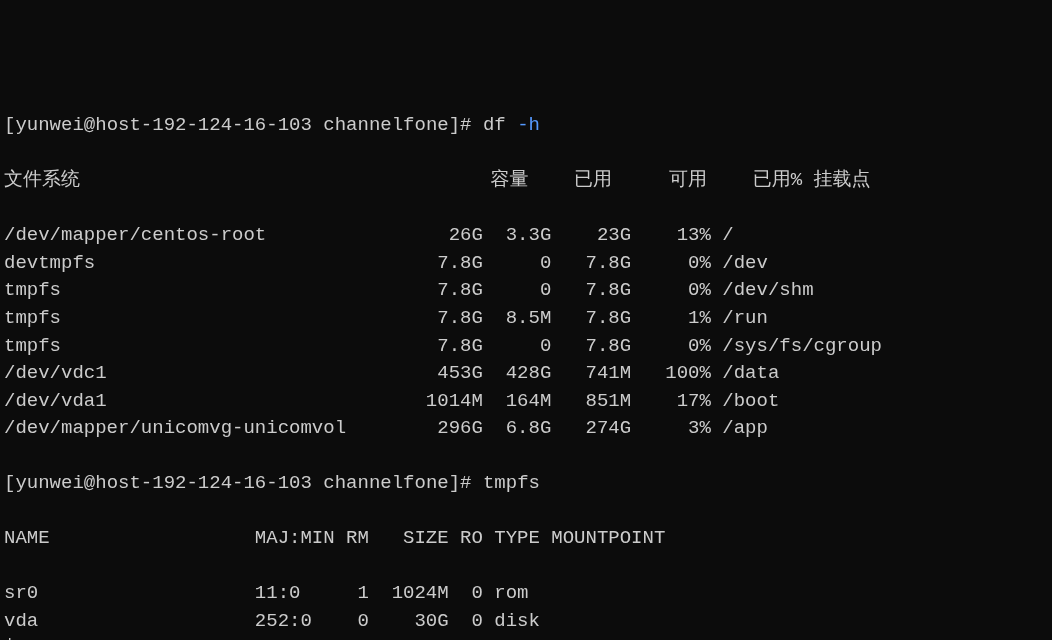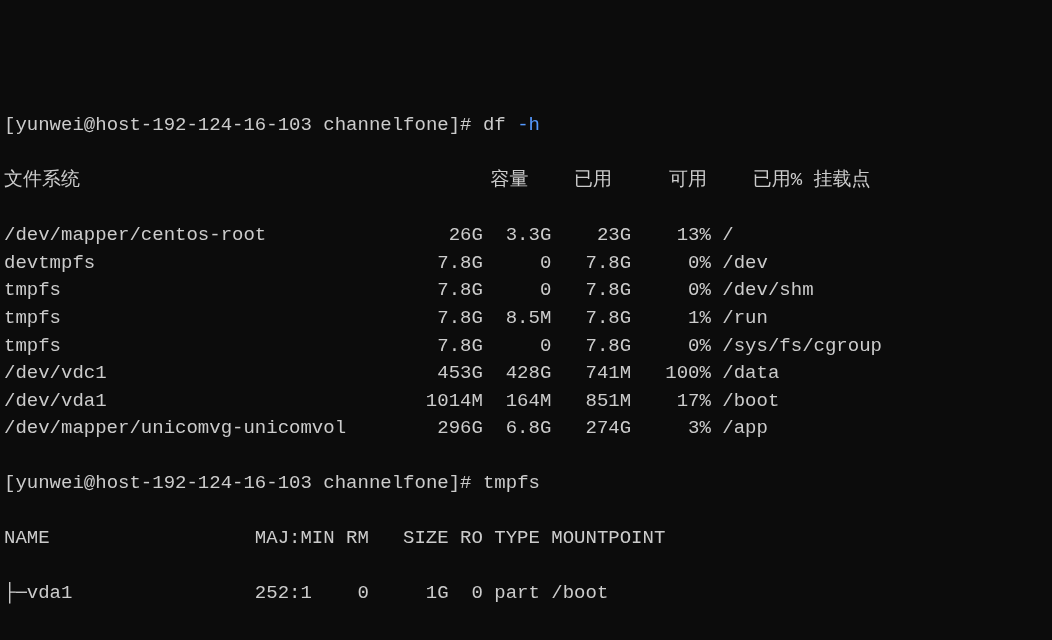--- a/index.html
+++ b/index.html
@@ -21,16 +21,16 @@
 </head>
 <body>
 
 
 
 <span class="line">[<span>yunwei</span>@<span>host-192-124-16-103</span> <span>channelfone</span>]<span>#</span> <span>df</span> <span class="flag">-h</span></span>
 <span class="line" id="df-header">文件系统                                    容量    已用     可用    已用% 挂载点</span>
 <div id="df-body"><span class="line">/dev/mapper/centos-root                26G  3.3G    23G    13% /</span><span class="line">devtmpfs                              7.8G     0   7.8G     0% /dev</span><span class="line">tmpfs                                 7.8G     0   7.8G     0% /dev/shm</span><span class="line">tmpfs                                 7.8G  8.5M   7.8G     1% /run</span><span class="line">tmpfs                                 7.8G     0   7.8G     0% /sys/fs/cgroup</span><span class="line">/dev/vdc1                             453G  428G   741M   100% /data</span><span class="line">/dev/vda1                            1014M  164M   851M    17% /boot</span><span class="line">/dev/mapper/unicomvg-unicomvol        296G  6.8G   274G     3% /app</span></div>
 <span class="line">[<span>yunwei</span>@<span>host-192-124-16-103</span> <span>channelfone</span>]<span>#</span> <span>tmpfs</span></span>
 <span class="line" id="lsblk-header">NAME                  MAJ:MIN RM   SIZE RO TYPE MOUNTPOINT</span>
-<div id="lsblk-body"><span class="line">├─vda1                252:1    0     1G  0 part /boot</span></div>
+<div id="lsblk-body"><span class="line">sr0                   11:0     1  1024M  0 rom  </span><span class="line">vda                   252:0    0    30G  0 disk </span><span class="line">├─vda1                252:1    0     1G  0 part /boot</span></div>
 
 
 
 
 </body></html>

